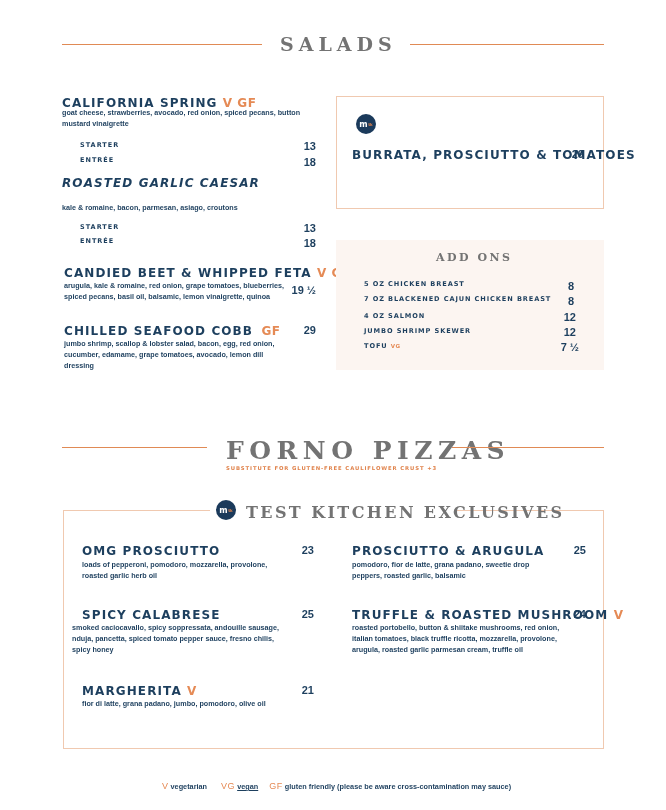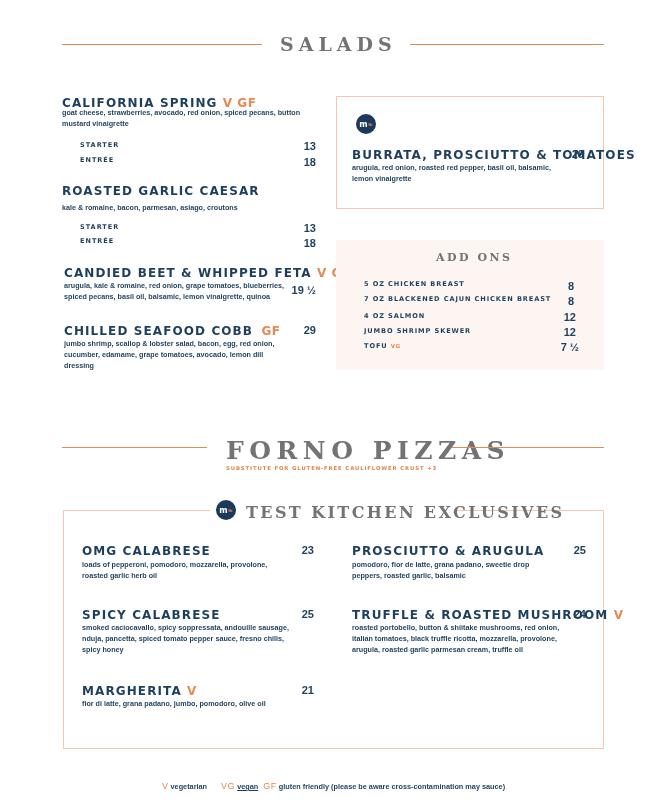--- a/index.html
+++ b/index.html
@@ -50,21 +50,21 @@
 <div class="item-name" style="left:62px; top:96px;">
   <span>CALIFORNIA SPRING</span>
   <span class="tag">V GF</span>
 </div>
 <div class="desc" style="left:62px; top:107px; width:240px;">goat cheese, strawberries, avocado, red onion, spiced pecans, button mustard vinaigrette</div>
 <div class="size-label" style="left:80px; top:141px;">STARTER</div>
 <div class="price" style="left:290px; top:140px; width:26px;">13</div>
 <div class="size-label" style="left:80px; top:156px;">ENTRÉE</div>
 <div class="price" style="left:290px; top:156px; width:26px;">18</div>
 
-<div class="item-name" style="left:62px; top:184px;">ROASTED GARLIC CAESAR</div>
+<div class="item-name" style="left:62px; top:176px;font-style:italic;">ROASTED GARLIC CAESAR</div>
 <div class="desc" style="left:62px; top:202px; width:240px;">kale &amp; romaine, bacon, parmesan, asiago, croutons</div>
 <div class="size-label" style="left:80px; top:223px;">STARTER</div>
 <div class="price" style="left:290px; top:222px; width:26px;">13</div>
 <div class="size-label" style="left:80px; top:237px;">ENTRÉE</div>
 <div class="price" style="left:290px; top:237px; width:26px;">18</div>
 
 <div class="item-name" style="left:64px; top:266px;">
   <span>CANDIED BEET &amp; WHIPPED FETA</span>
   <span class="tag">V GF</span>
 </div>
@@ -78,21 +78,20 @@
 <div class="price" style="left:290px; top:324px; width:26px;">29</div>
 <div class="desc" style="left:64px; top:338px; width:220px;">jumbo shrimp, scallop &amp; lobster salad, bacon, egg, red onion, cucumber, edamame, grape tomatoes, avocado, lemon dill dressing</div>
 
 <div class="abs" style="left:336px; top:96px; width:268px; height:113px; border:1px solid #f0c9b0;">
   <div class="logo" style="left:19px; top:17px;">
     <span>m</span>
       <sup>tk</sup>
   </div>
   <div class="item-name" style="left:15px; top:51px;">BURRATA, PROSCIUTTO &amp; TOMATOES</div>
   <div class="price" style="left:225px; top:51px; width:22px;">29</div>
-  <div class="desc" style="left:15px; top:65px; width:210px;">arugula, red onion, roasted red pepper, basil oil, balsamic, lemon vinaigrette</div>
 </div>
 
 <div class="abs" style="left:336px; top:240px; width:268px; height:130px; background:#fcf5f1;">
   <div class="serif-title" style="left:100px; top:11px; font-size:11px; letter-spacing:2.5px;">ADD ONS</div>
   <div class="addon-label" style="left:28px; top:40px;"><span>5 OZ CHICKEN BREAST</span></div>
   <div class="price" style="left:220px; top:40px; width:18px;">8</div>
   <div class="addon-label" style="left:28px; top:55px;"><span>7 OZ BLACKENED CAJUN CHICKEN BREAST</span></div>
   <div class="price" style="left:220px; top:55px; width:18px;">8</div>
   <div class="addon-label" style="left:28px; top:72px;"><span>4 OZ SALMON</span></div>
   <div class="price" style="left:220px; top:71px; width:20px;">12</div>
@@ -112,27 +111,27 @@
 
 <div class="abs" style="left:63px; top:510px; width:541px; height:239px; border:1px solid #f0c9b0; border-top:none;"></div>
 <div class="rule" style="left:63px; top:510px; width:147px; background:#f0c9b0;"></div>
 <div class="rule" style="left:454px; top:510px; width:150px; background:#f0c9b0;"></div>
 <div class="logo" style="left:216px; top:500px;">
   <span>m</span>
     <sup>tk</sup>
 </div>
 <div class="serif-title" style="left:246px; top:503px; font-size:16px; letter-spacing:2.4px;">TEST KITCHEN EXCLUSIVES</div>
 
-<div class="item-name" style="left:82px; top:544px;">OMG CALABRESE</div>
+<div class="item-name" style="left:82px; top:544px;">OMG PROSCIUTTO</div>
 <div class="price" style="left:292px; top:544px; width:22px;">23</div>
 <div class="desc" style="left:82px; top:559px; width:200px;">loads of pepperoni, pomodoro, mozzarella, provolone, roasted garlic herb oil</div>
 
 <div class="item-name" style="left:82px; top:608px;">SPICY CALABRESE</div>
 <div class="price" style="left:292px; top:608px; width:22px;">25</div>
-<div class="desc" style="left:82px; top:622px; width:210px;">smoked caciocavallo, spicy soppressata, andouille sausage, nduja, pancetta, spiced tomato pepper sauce, fresno chilis, spicy honey</div>
+<div class="desc" style="left:72px; top:622px; width:210px;">smoked caciocavallo, spicy soppressata, andouille sausage, nduja, pancetta, spiced tomato pepper sauce, fresno chilis, spicy honey</div>
 
 <div class="item-name" style="left:82px; top:684px;">
   <span>MARGHERITA</span>
   <span class="tag">V</span>
 </div>
 <div class="price" style="left:292px; top:684px; width:22px;">21</div>
 <div class="desc" style="left:82px; top:698px; width:220px;">fior di latte, grana padano, jumbo, pomodoro, olive oil</div>
 
 <div class="item-name" style="left:352px; top:544px;">PROSCIUTTO &amp; ARUGULA</div>
 <div class="price" style="left:564px; top:544px; width:22px;">25</div>
@@ -142,17 +141,17 @@
   <span>TRUFFLE &amp; ROASTED MUSHROOM</span>
   <span class="tag">V</span>
 </div>
 <div class="price" style="left:564px; top:608px; width:22px;">24</div>
 <div class="desc" style="left:352px; top:622px; width:215px;">roasted portobello, button &amp; shiitake mushrooms, red onion, italian tomatoes, black truffle ricotta, mozzarella, provolone, arugula, roasted garlic parmesan cream, truffle oil</div>
 
 <div class="abs" style="left:162px; top:781px; font-family:'Liberation Sans',sans-serif; font-size:7.3px; font-weight:bold; color:#1d3f5e; white-space:nowrap;">
   <span class="tag" style="font-weight:normal; font-size:9px;">V</span>
   <span style="margin-right:12px;">vegetarian</span>
   <span class="tag" style="font-weight:normal; font-size:9px;">VG</span>
-  <span style="margin-right:3px;text-decoration:underline;">vegan</span>
+  <span style="margin-right:9px;text-decoration:underline;">vegan</span>
   <span class="tag" style="font-weight:normal; font-size:9px;">GF</span>
   <span>gluten friendly</span>
   <span>(please be aware cross-contamination may sauce)</span>
 </div>
 
 </body></html>

